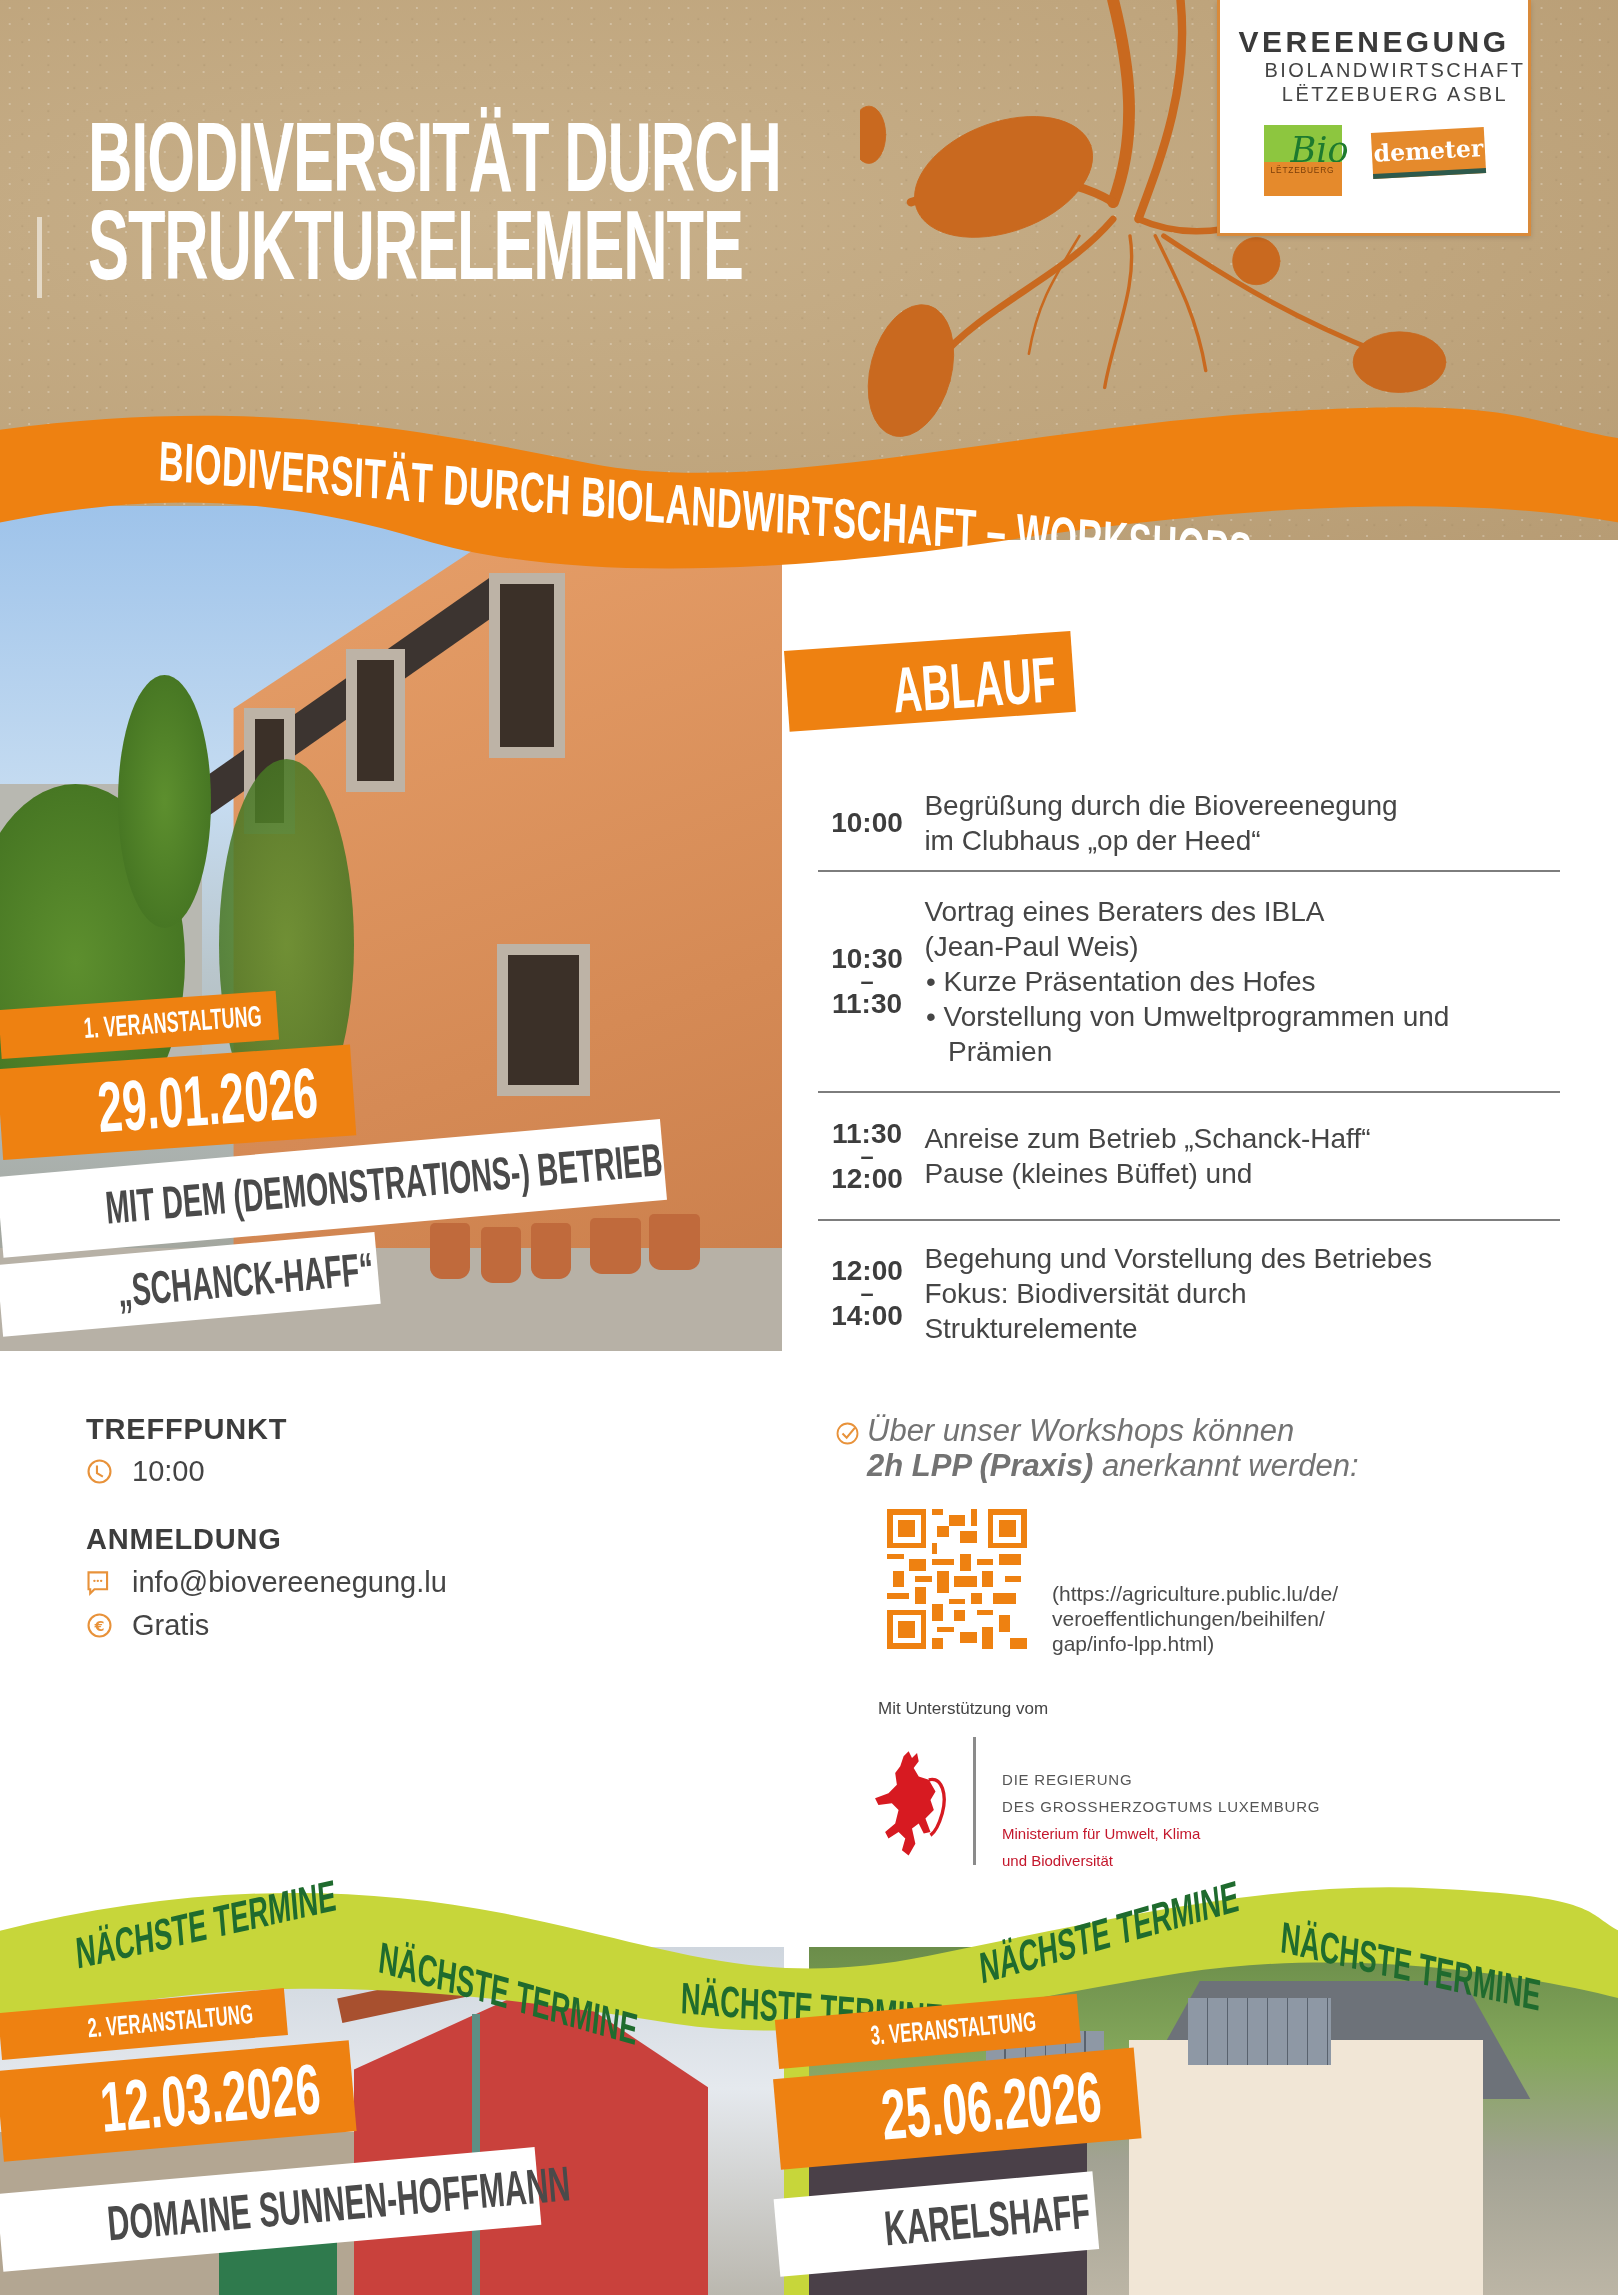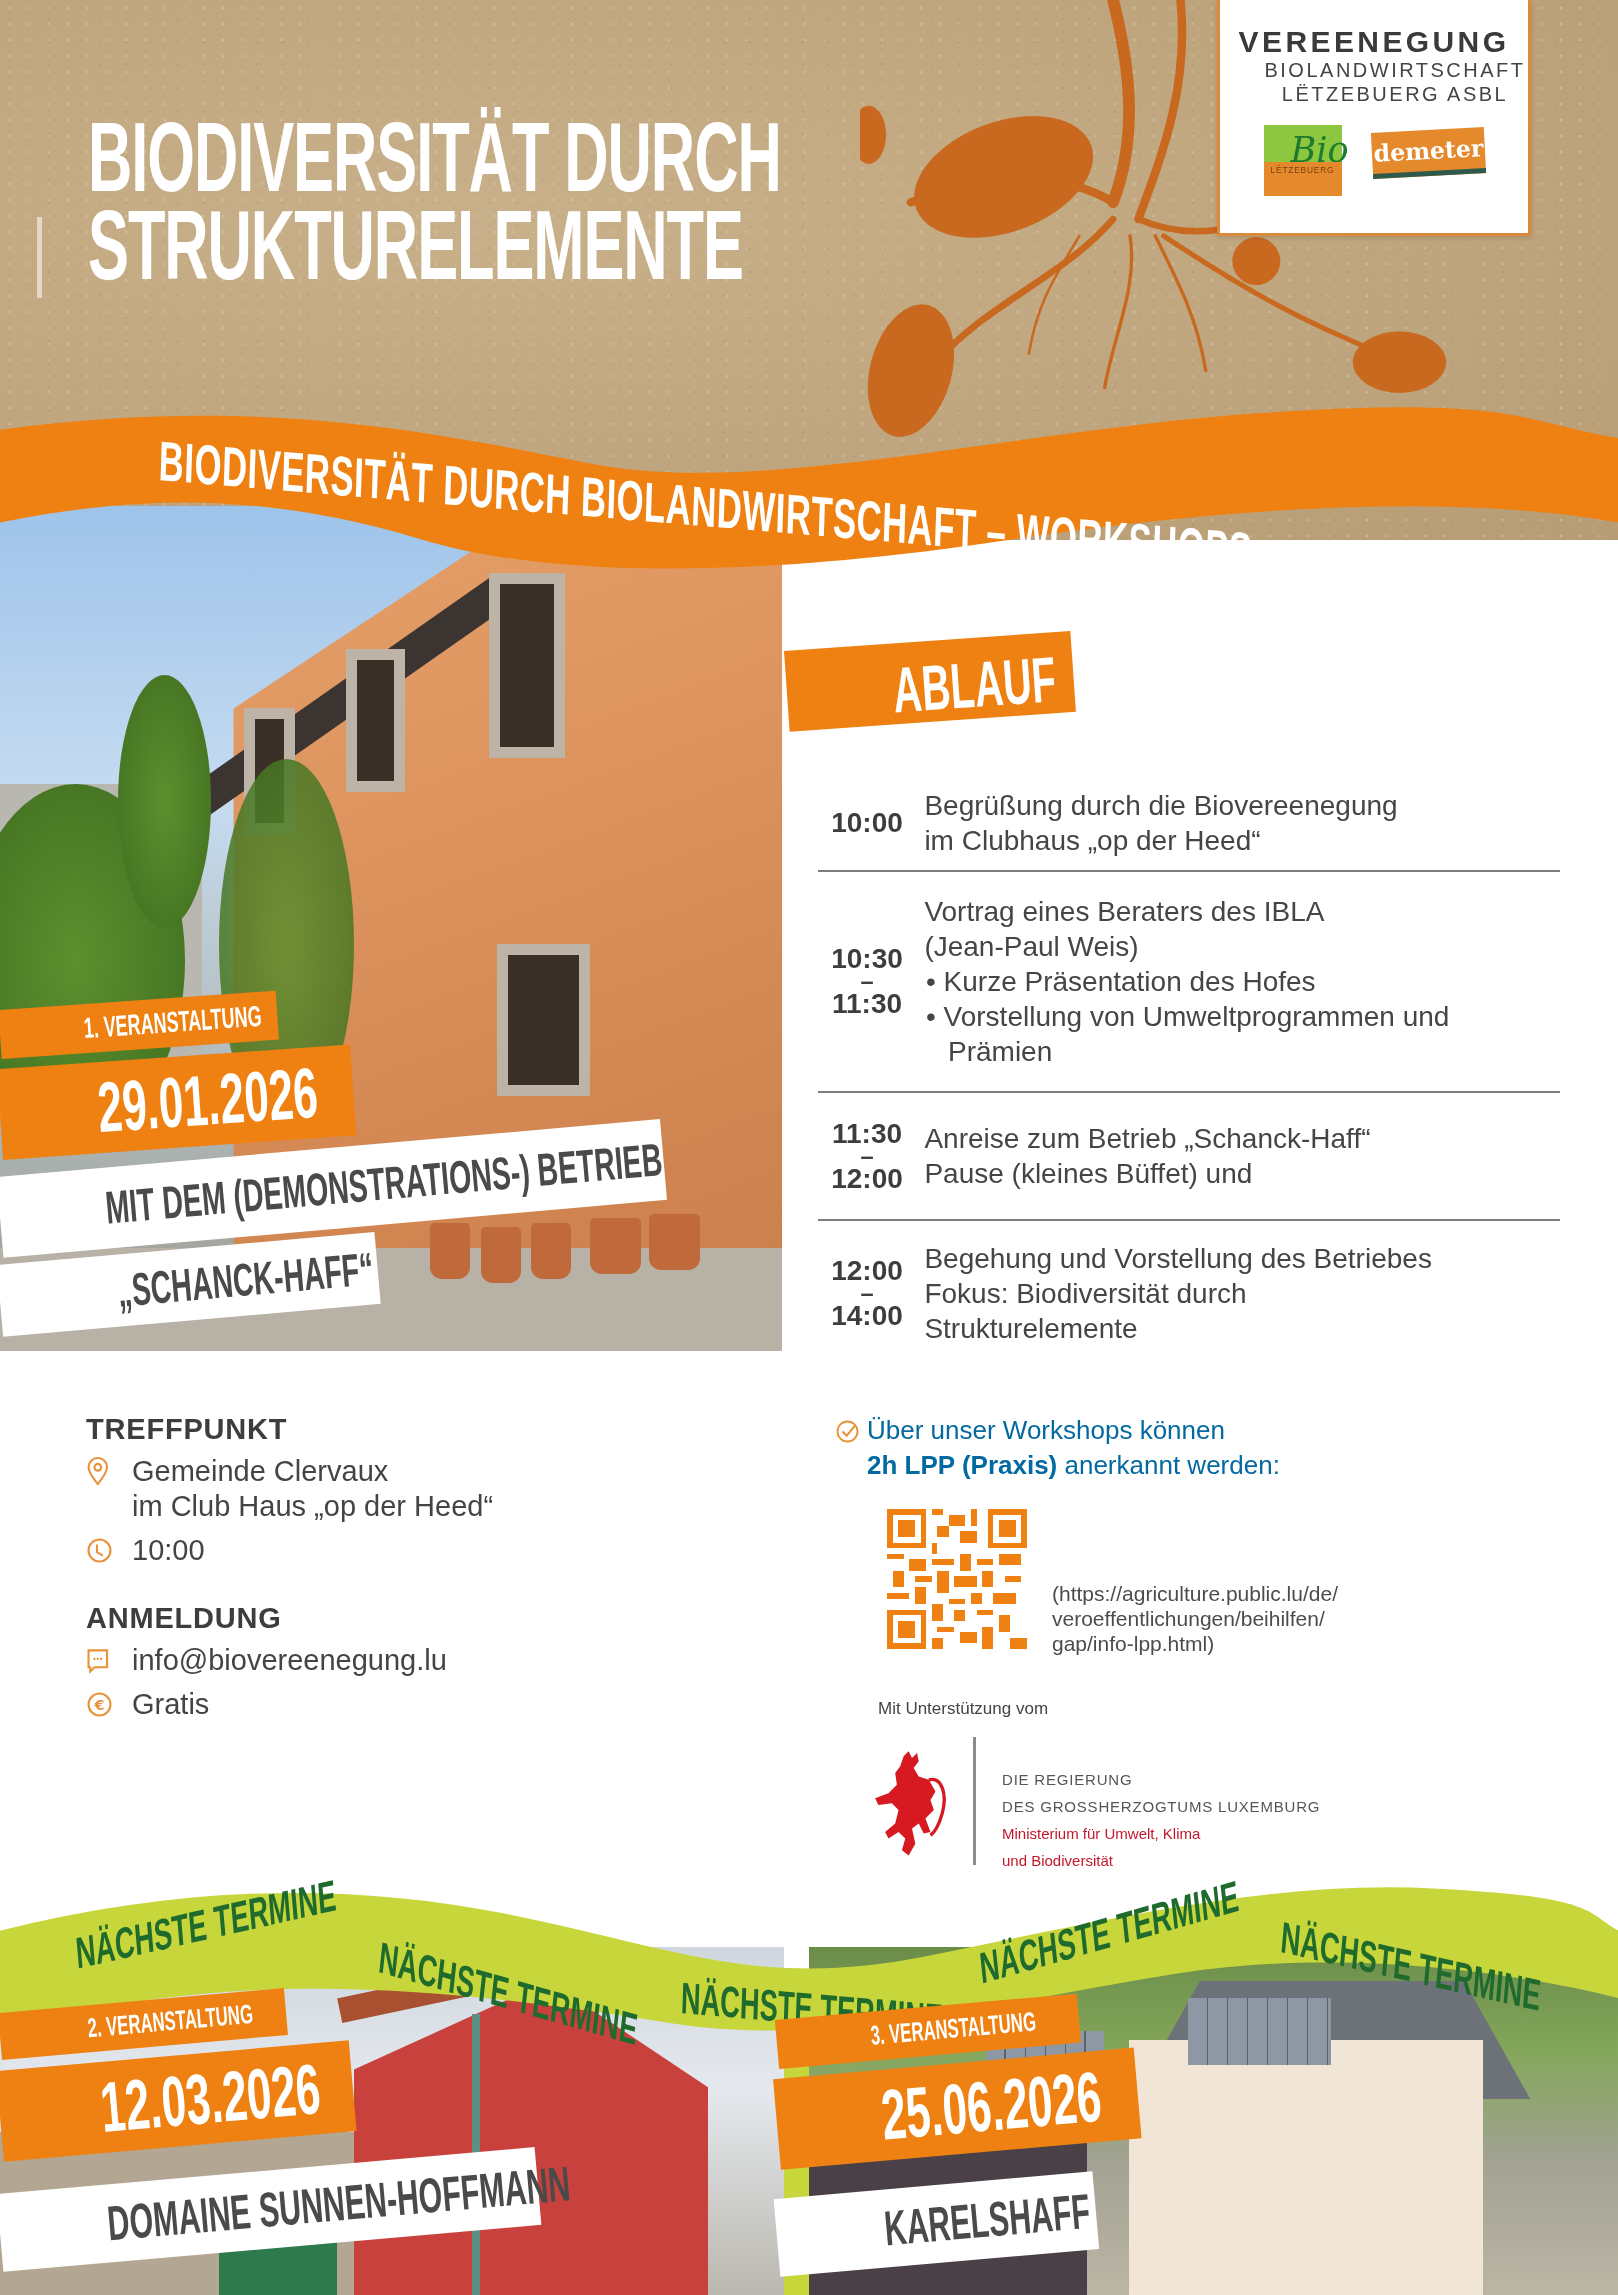--- a/index.html
+++ b/index.html
@@ -66,21 +66,21 @@
 
   
   .info { position: absolute; left: 86px; top: 1413px; width: 641px; }
   .info h3 { font-size: 29px; font-weight: bold; color: #3d3d3d; letter-spacing: 0.8px; margin-bottom: 8.4px; }
   .info-row { display: flex; align-items: flex-start; font-size: 29px; line-height: 35px; color: #444; margin-bottom: 8.4px; }
   .info-icon { width: 46px; flex: 0 0 46px; height: 35px; display: flex; align-items: center; }
   .info-section { margin-bottom: 34px; }
 
   
   .lpp { position: absolute; left: 835px; top: 1413px; width: 658px; }
-  .lpp-row { display: flex; font-size: 26px; line-height: 35px; color: #0369a1; }
+  .lpp-row { display: flex; font-size: 31px; line-height: 35px; color: #737373; font-style: italic; }
   .lpp-row .b { font-weight: bold; }
   .qr { position: absolute; left: 887px; top: 1509px; width: 140px; height: 140px; }
   .lpp-url { position: absolute; left: 1052px; top: 1581px; font-size: 21px; line-height: 25px; color: #4c4c4c; }
 
   .support-label { position: absolute; left: 878px; top: 1699px; font-size: 17px; color: #444; }
   .gov { position: absolute; left: 865px; top: 1737px; width: 556px; height: 135px; }
   .gov-divider { position: absolute; left: 108px; top: 0; width: 2.5px; height: 128px; background: #8b8b8b; }
   .gov-text { position: absolute; left: 137px; top: 29px; font-size: 15px; line-height: 27px; letter-spacing: 0.8px; color: #555; }
   .gov-text .red { color: #c4172c; letter-spacing: 0; }
 
@@ -228,32 +228,20 @@
       <div>Begehung und Vorstellung des Betriebes</div>
       <div class="b">Fokus: Biodiversität durch</div>
       <div class="b">Strukturelemente</div>
     </div>
   </div>
 </div>
 
 <div class="info">
   <div class="info-section">
     <h3>TREFFPUNKT</h3>
-    <div class="info-row">
-      <span class="info-icon">
-        <svg width="23.6" height="29" viewBox="0 0 28 34">
-            <path d="M14 32 C6 22 3 17 3 12 A11 11 0 0 1 25 12 C25 17 22 22 14 32Z" fill="none" stroke="#e8923a" stroke-width="2.5"></path>
-            <circle cx="14" cy="12" r="4" fill="none" stroke="#e8923a" stroke-width="2.5"></circle>
-          </svg>
-      </span>
-      <div>
-        <div>Gemeinde Clervaux</div>
-        <div>im Club Haus „op der Heed“</div>
-      </div>
-    </div>
     <div class="info-row">
       <span class="info-icon">
         <svg width="27" height="27" viewBox="0 0 32 32">
             <circle cx="16" cy="16" r="13" fill="none" stroke="#e8923a" stroke-width="2.5"></circle>
             <path d="M13 9 L13 18 L20 22" fill="none" stroke="#e8923a" stroke-width="2.5"></path>
           </svg>
       </span>
       <span>10:00</span>
     </div>
   </div>

